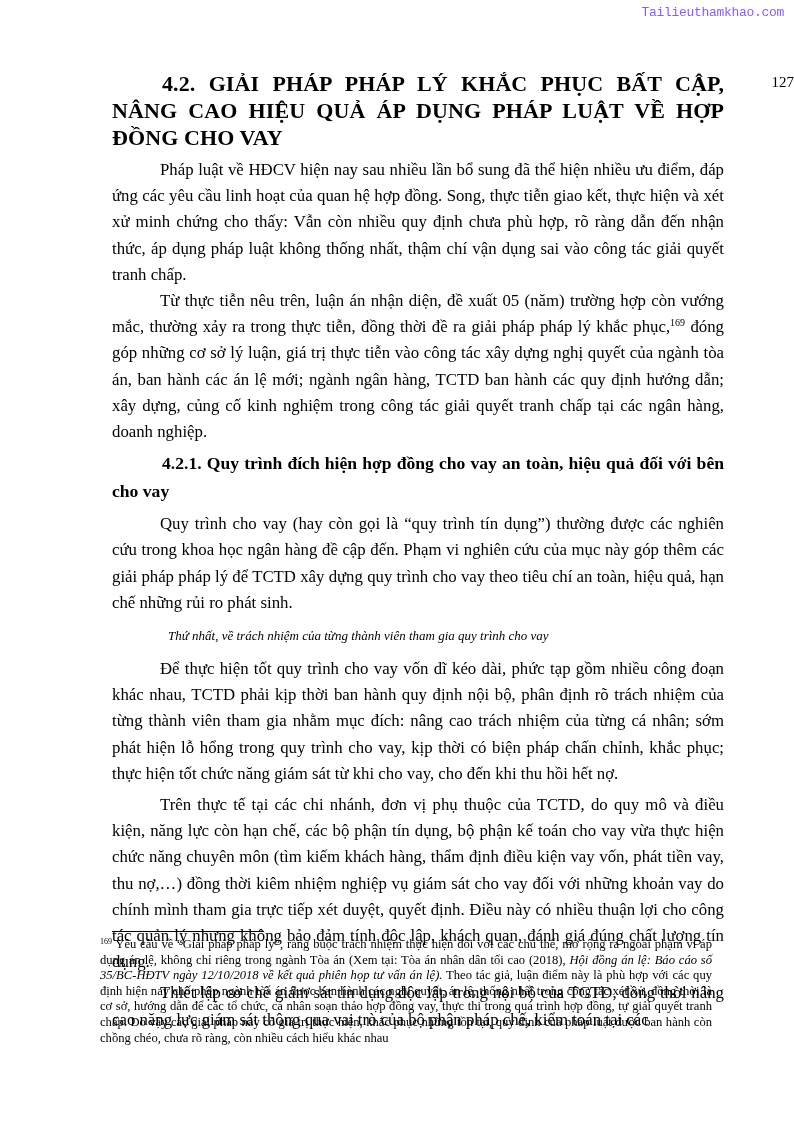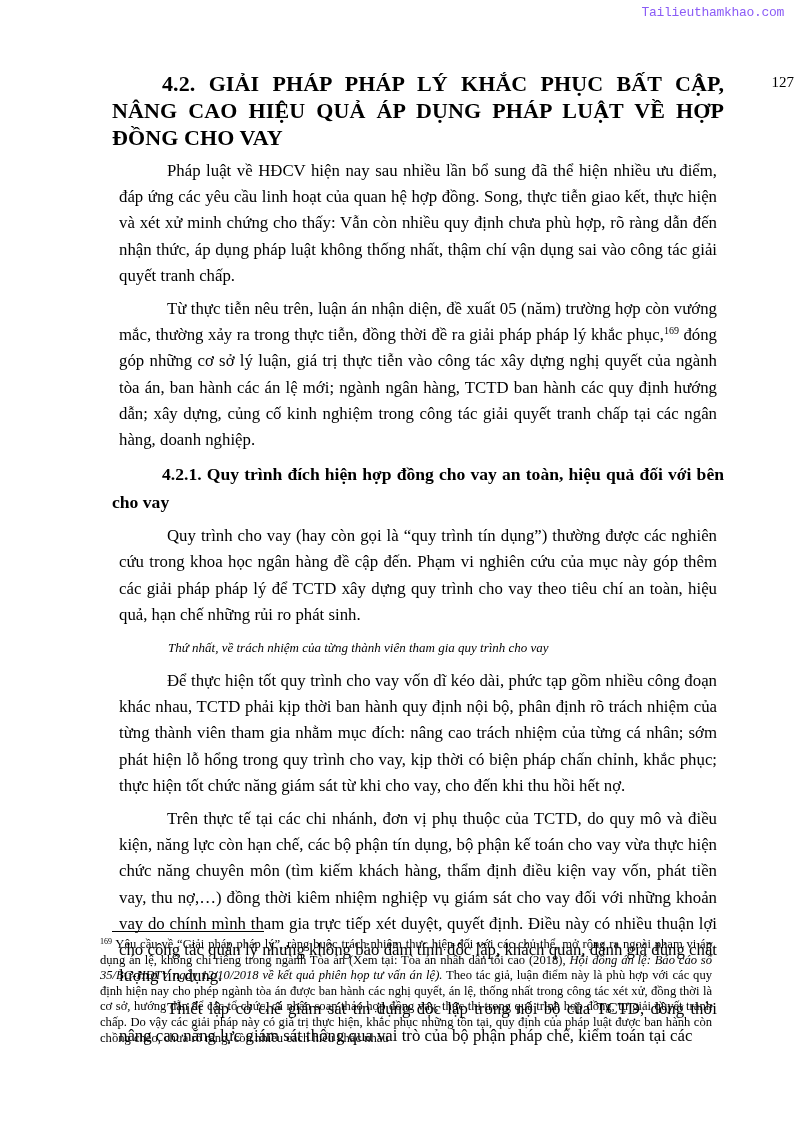--- a/index.html
+++ b/index.html
@@ -50,21 +50,21 @@
     }
     .subsection-title {
       font-weight: bold;
       font-size: 17.6px;
       line-height: 28px;
       margin: 4px 0 6px 0;
       text-indent: 50px;
       text-align: justify;
     }
     p.body {
-      margin: 7px;
+      margin: 0;
       font-size: 16.8px;
       line-height: 26.2px;
       text-indent: 48px;
       text-align: justify;
     }
     p.body.gap { margin-top: 5px; }
     p.italic-lead {
       margin: 8px;
       font-size: 13px;
       line-height: 24px;

